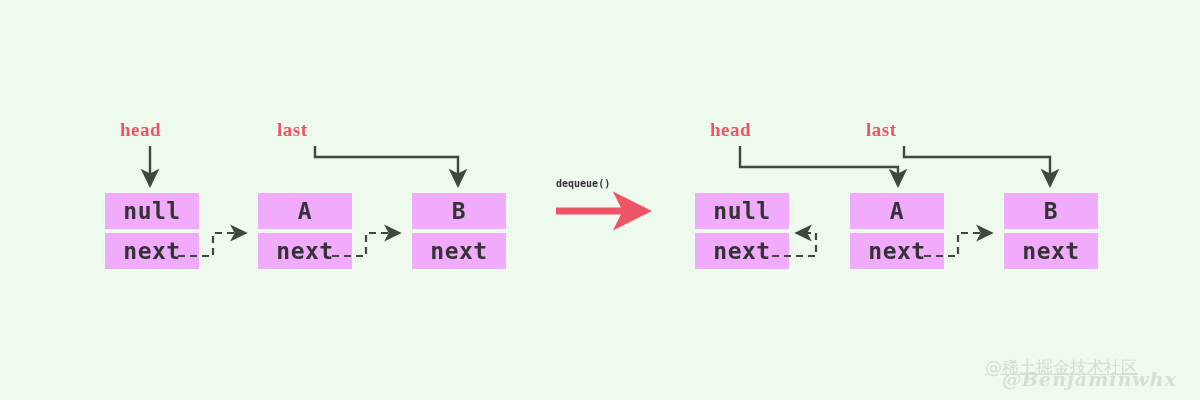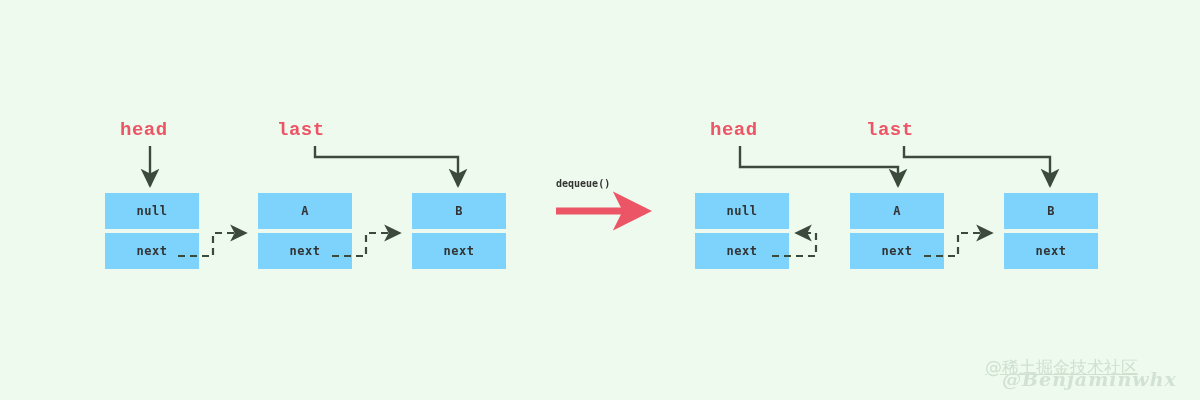--- a/index.html
+++ b/index.html
@@ -17,38 +17,38 @@
   }
 
   
   .node {
     position: absolute;
     width: 94px;
   }
   .cell {
     width: 94px;
     height: 36px;
-    background: #7dd3fc;
+    background: #f0abfc;
     color: #333333;
     font-family: "DejaVu Sans Mono", "Liberation Mono", monospace;
-    font-size: 12px;
+    font-size: 23px;
     font-weight: bold;
     letter-spacing: 0.5px;
     display: flex;
     align-items: center;
     justify-content: center;
     box-sizing: border-box;
   }
   .cell.top { margin-bottom: 4px; }
 
   
   .ptr-label {
     position: absolute;
     color: #ec5565;
-    font-family: Liberation Mono, monospace;
+    font-family: Liberation Serif, serif;
     font-size: 19px;
     font-weight: bold;
     letter-spacing: 0.5px;
     white-space: nowrap;
   }
 
   
   .op-label {
     position: absolute;
     color: #333333;

